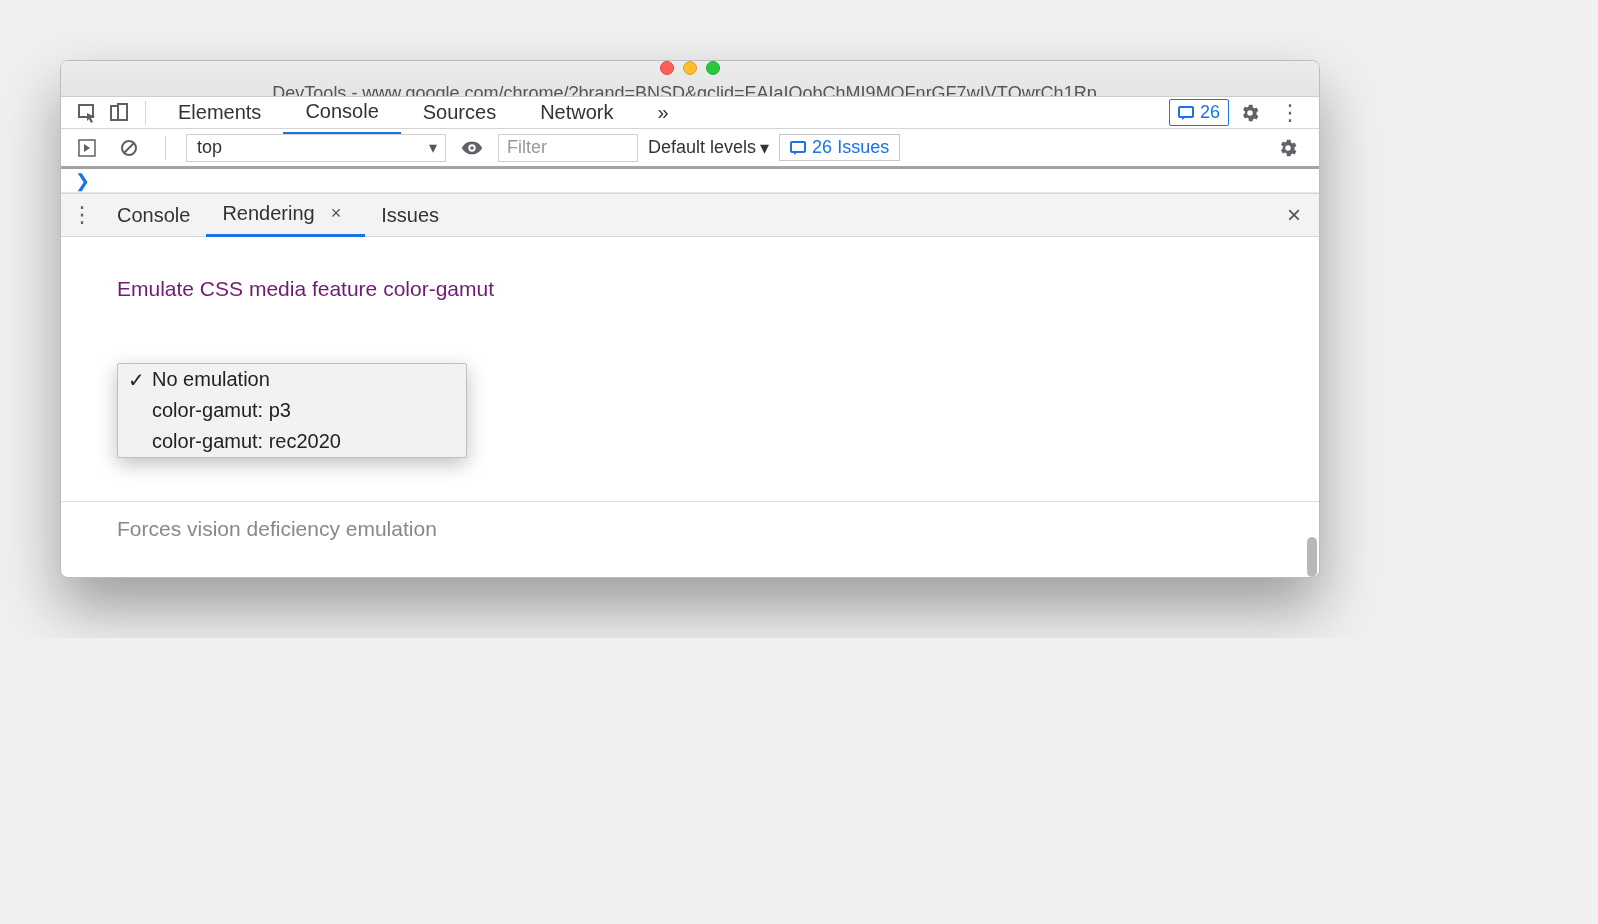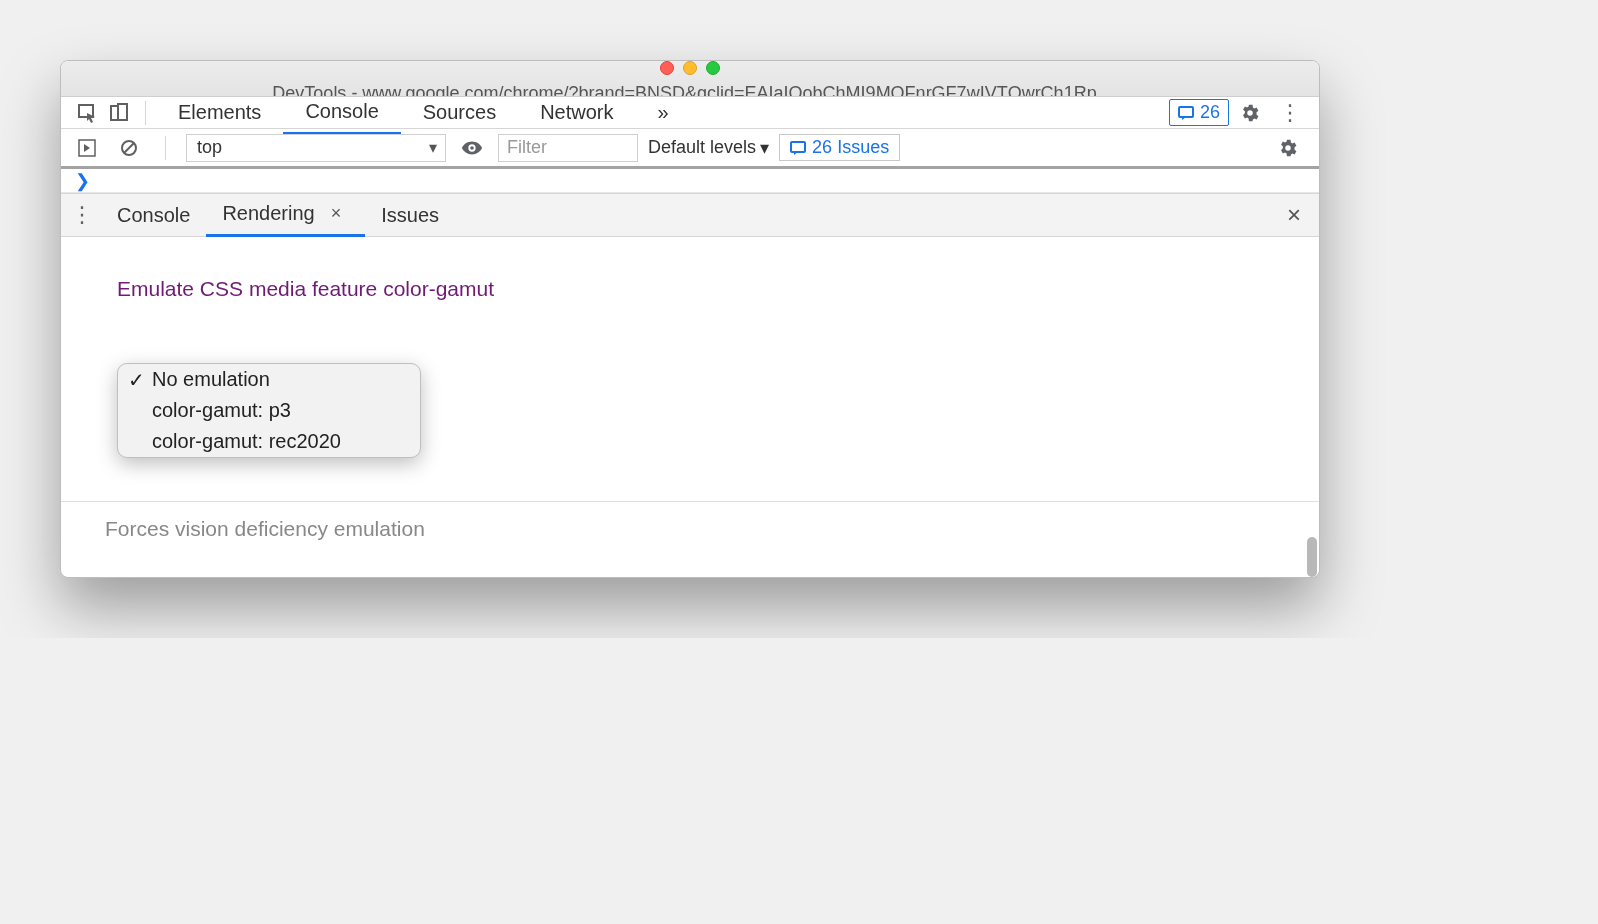--- a/index.html
+++ b/index.html
@@ -126,33 +126,33 @@
     padding:40px 56px 24px 56px;
     position:relative;
     min-height:340px;
   }
   .sect-title { font-size:21px; color:#701a75; margin-bottom:4px; }
   .sect-desc { font-size:21px; color:#888; margin-bottom:20px; }
   .dropdown-open {
     position:absolute;
     top:126px;
     left:56px;
-    width:304px;
+    width:350px;
     border:1px solid #bfbfbf;
     background:#f2f2f2;
     box-shadow:0 6px 20px rgba(0,0,0,0.25);
     font-size:20px;
     z-index:10;
-    border-radius:10px;
+    border-radius:2px;
   }
   .dd-item { padding:4px 8px 4px 34px; position:relative; cursor:pointer; color:#222; }
   .dd-item.checked::before { content:"✓"; position:absolute; left:10px; }
   .dd-item.hl { background:#2a6fe8; color:#fff; }
   .hr-under { border:none; border-top:1px solid #e0e0e0; margin:200px -56px 20px -56px; }
-  .partial-text { position:absolute; top:280px; left:44px; font-size:21px; color:#888; }
+  .partial-text { position:absolute; top:280px; left:56px; font-size:21px; color:#888; }
   .vscroll {
     position:absolute;
     right:2px;
     top:300px;
     width:10px;
     height:40px;
     background:#b8b8b8;
     border-radius:5px;
   }
   svg { display:block; }

